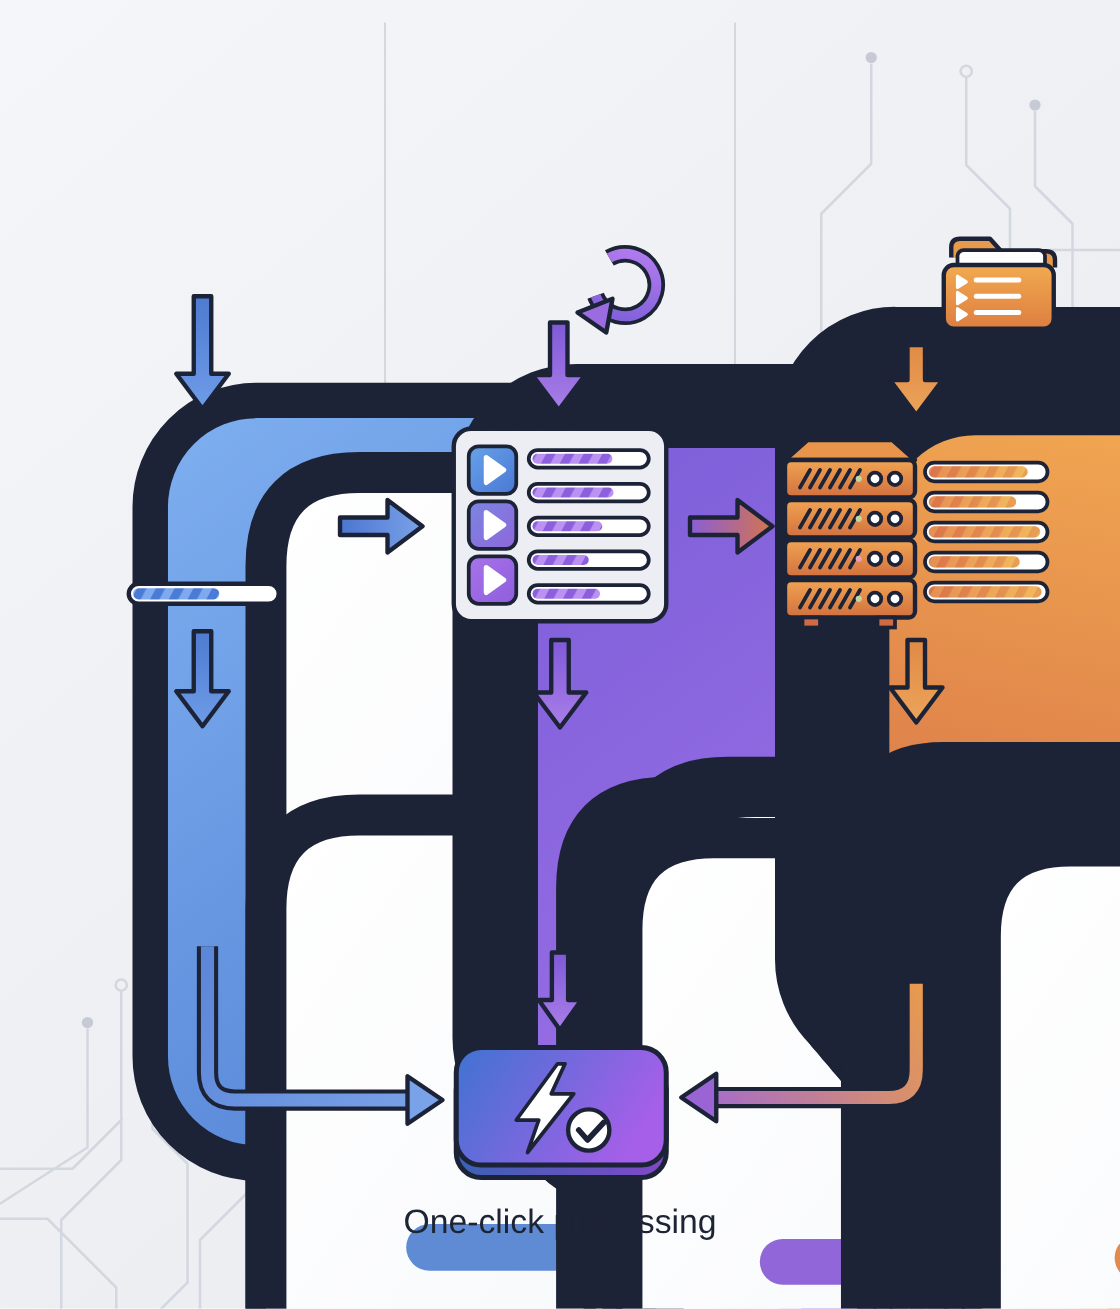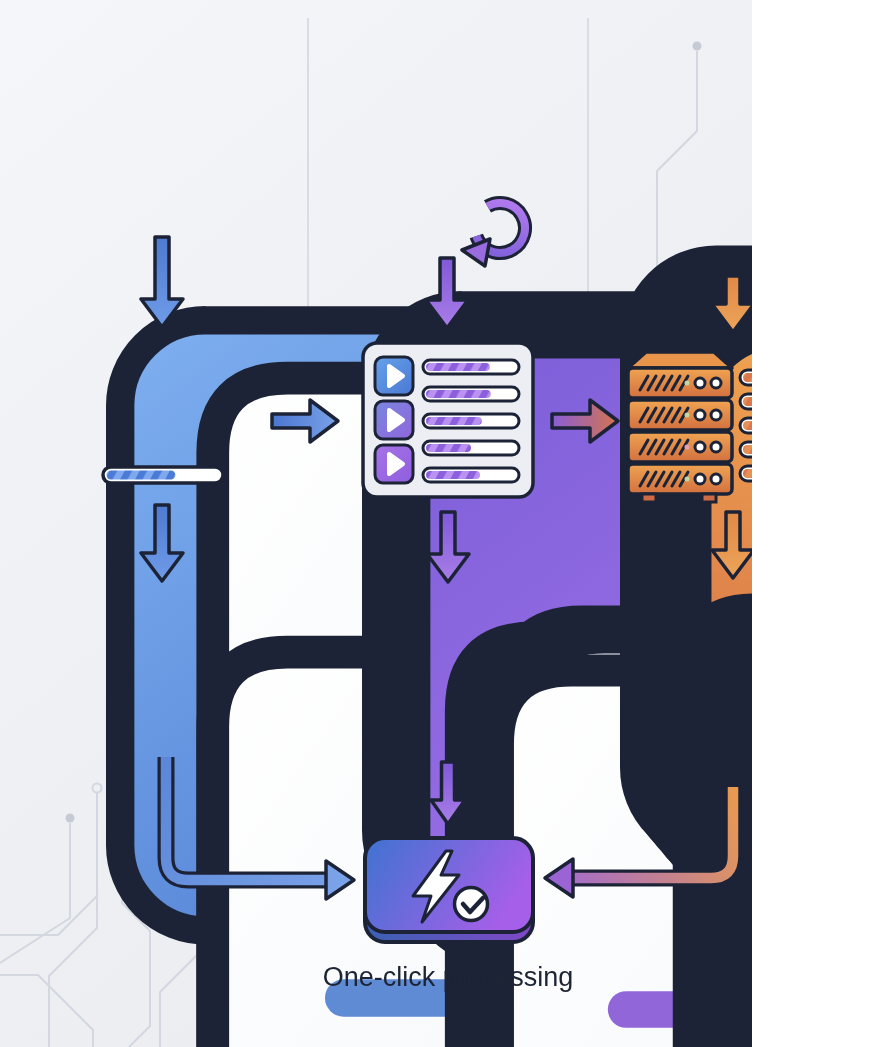--- a/index.html
+++ b/index.html
@@ -1,18 +1,18 @@
 <!DOCTYPE html>
 <html><head>
 <meta charset="utf-8">
 <style>
   html,body{margin:0;padding:0;}
   body{font-family:"Liberation Sans",sans-serif;}
   .stage{
-    position:relative;width:752px;height:1047px;overflow:hidden;
+    position:relative;width:896px;height:1047px;overflow:hidden;
     background:linear-gradient(140deg,#f5f6f9 0%,#eef0f3 45%,#e9ebf0 100%);
   }
   svg{position:absolute;left:0;top:0;display:block;}
   .label-text{font-family:"Liberation Sans",sans-serif;font-size:27px;font-weight:500;fill:#1d2433;}
 </style>
 </head>
 <body>
 
 <div class="stage">
 <svg width="896" height="1047" viewBox="0 0 896 1047">

